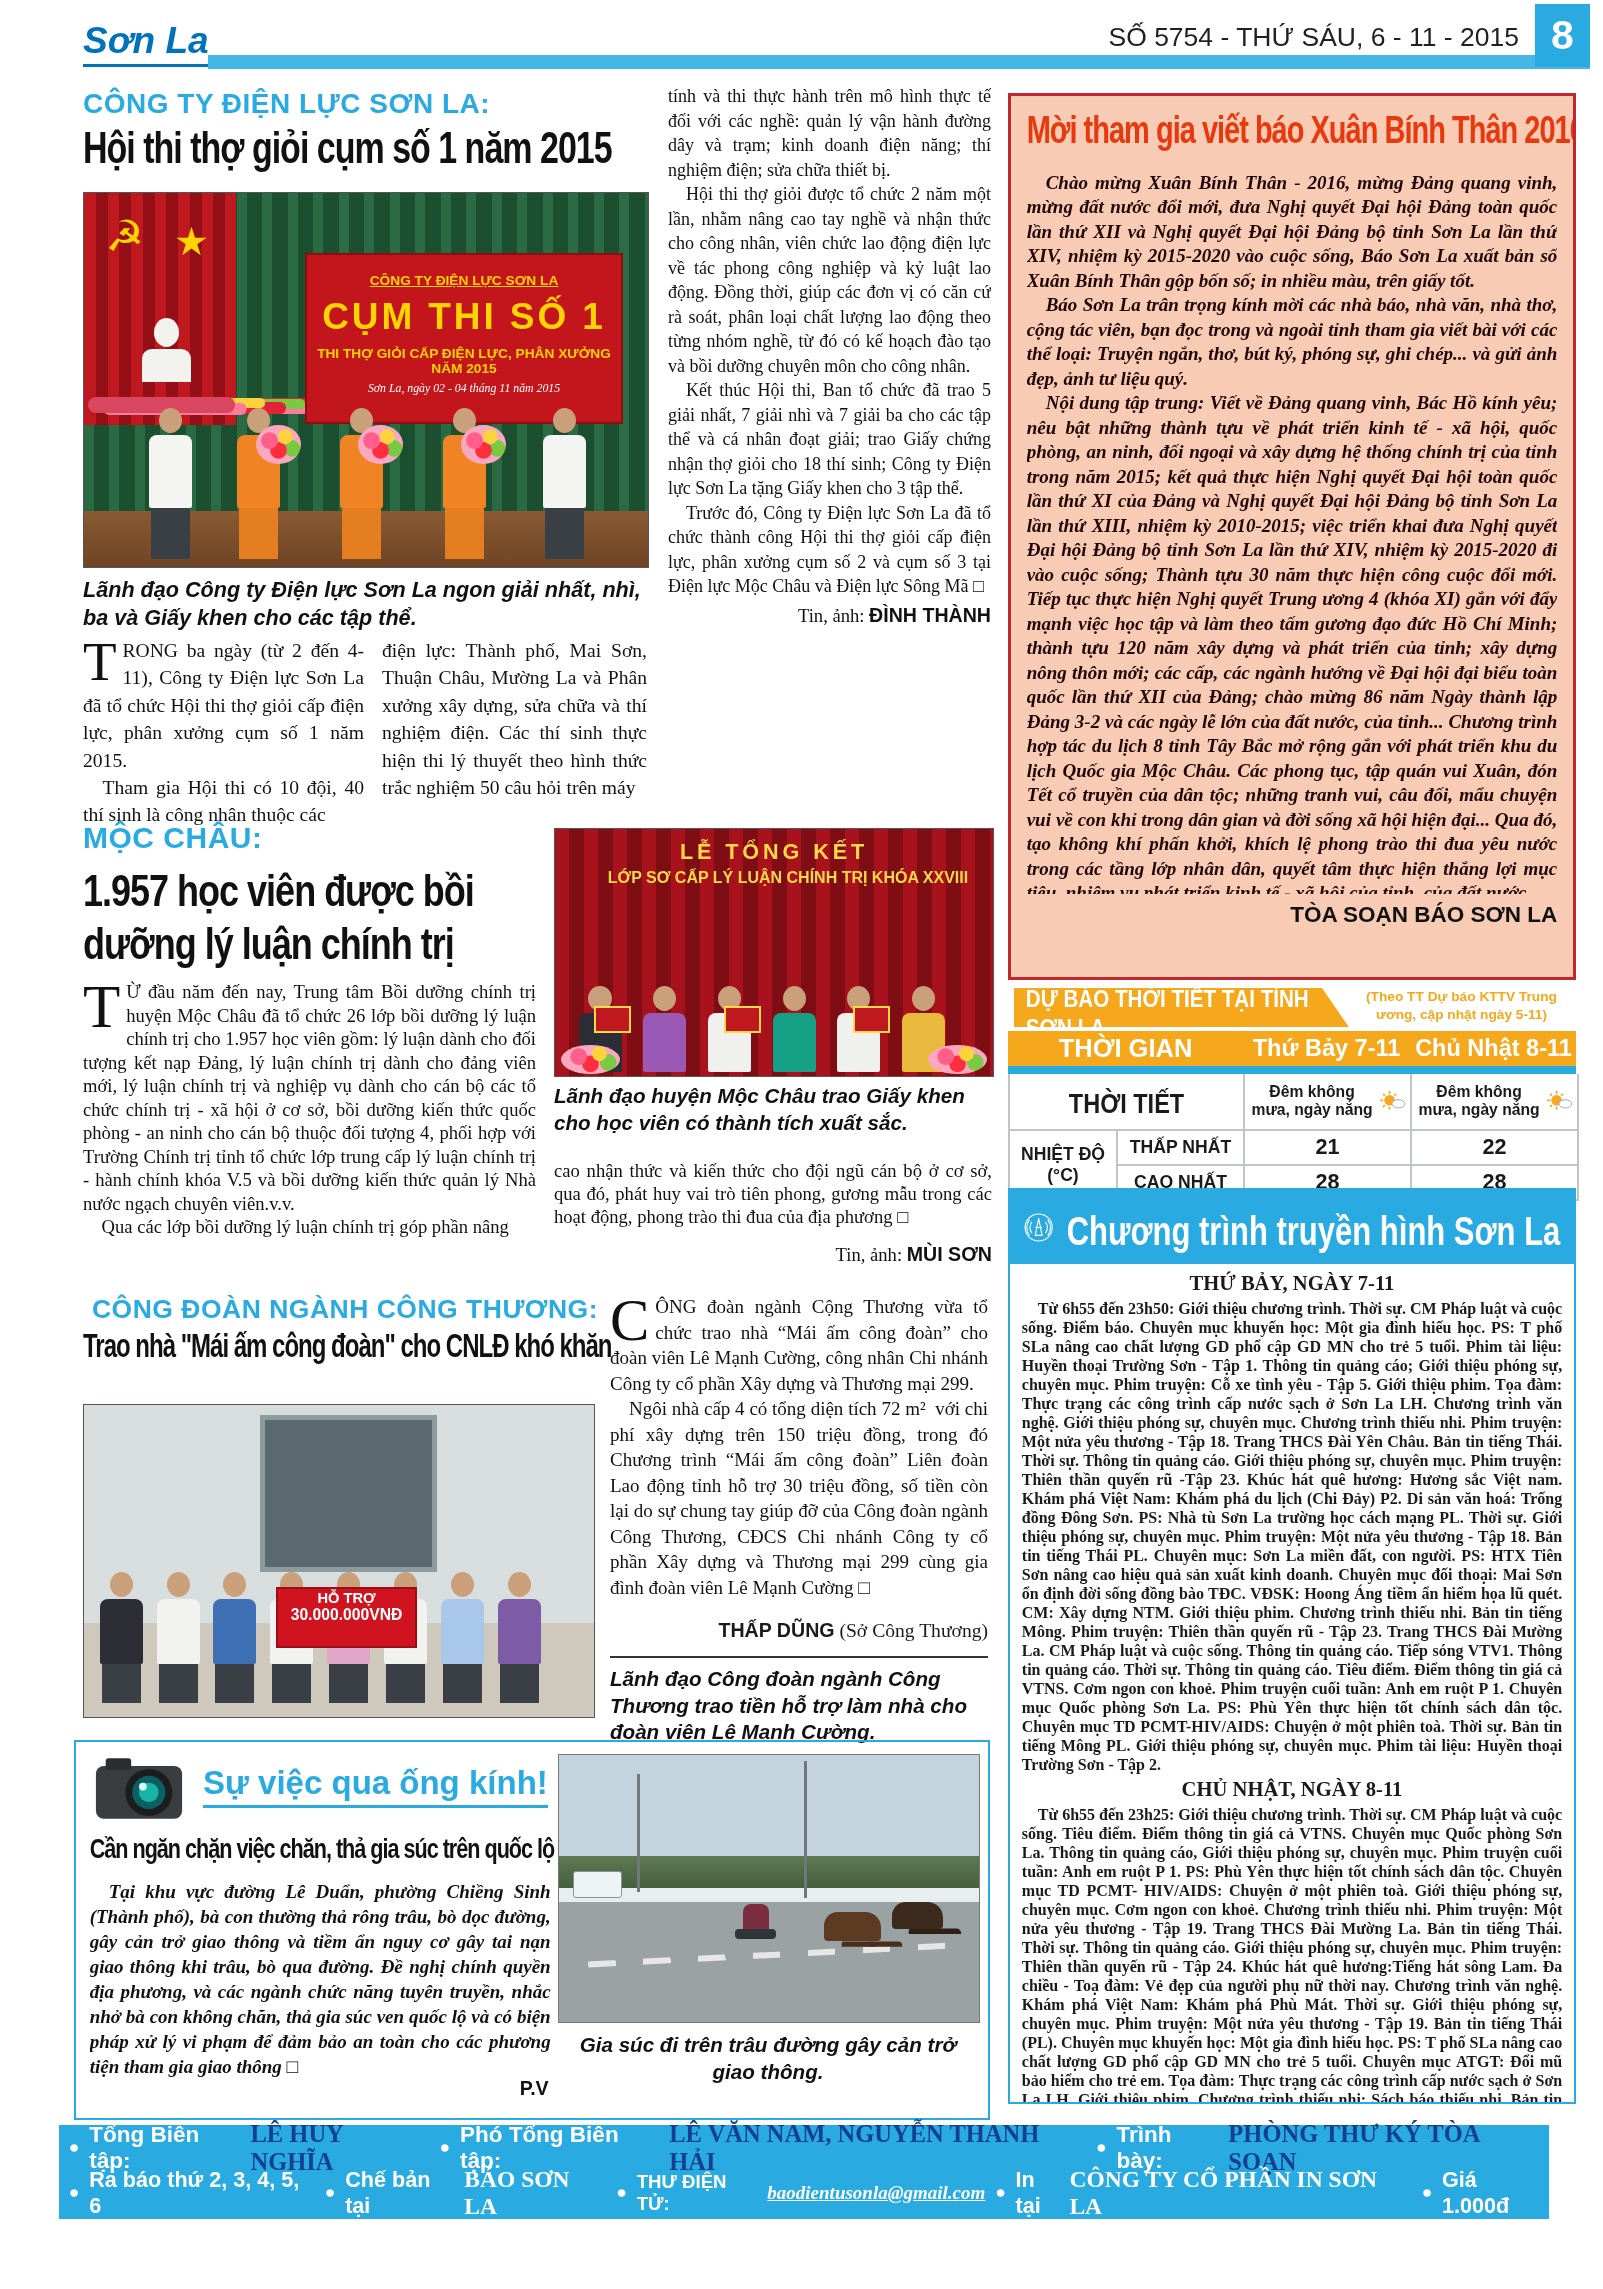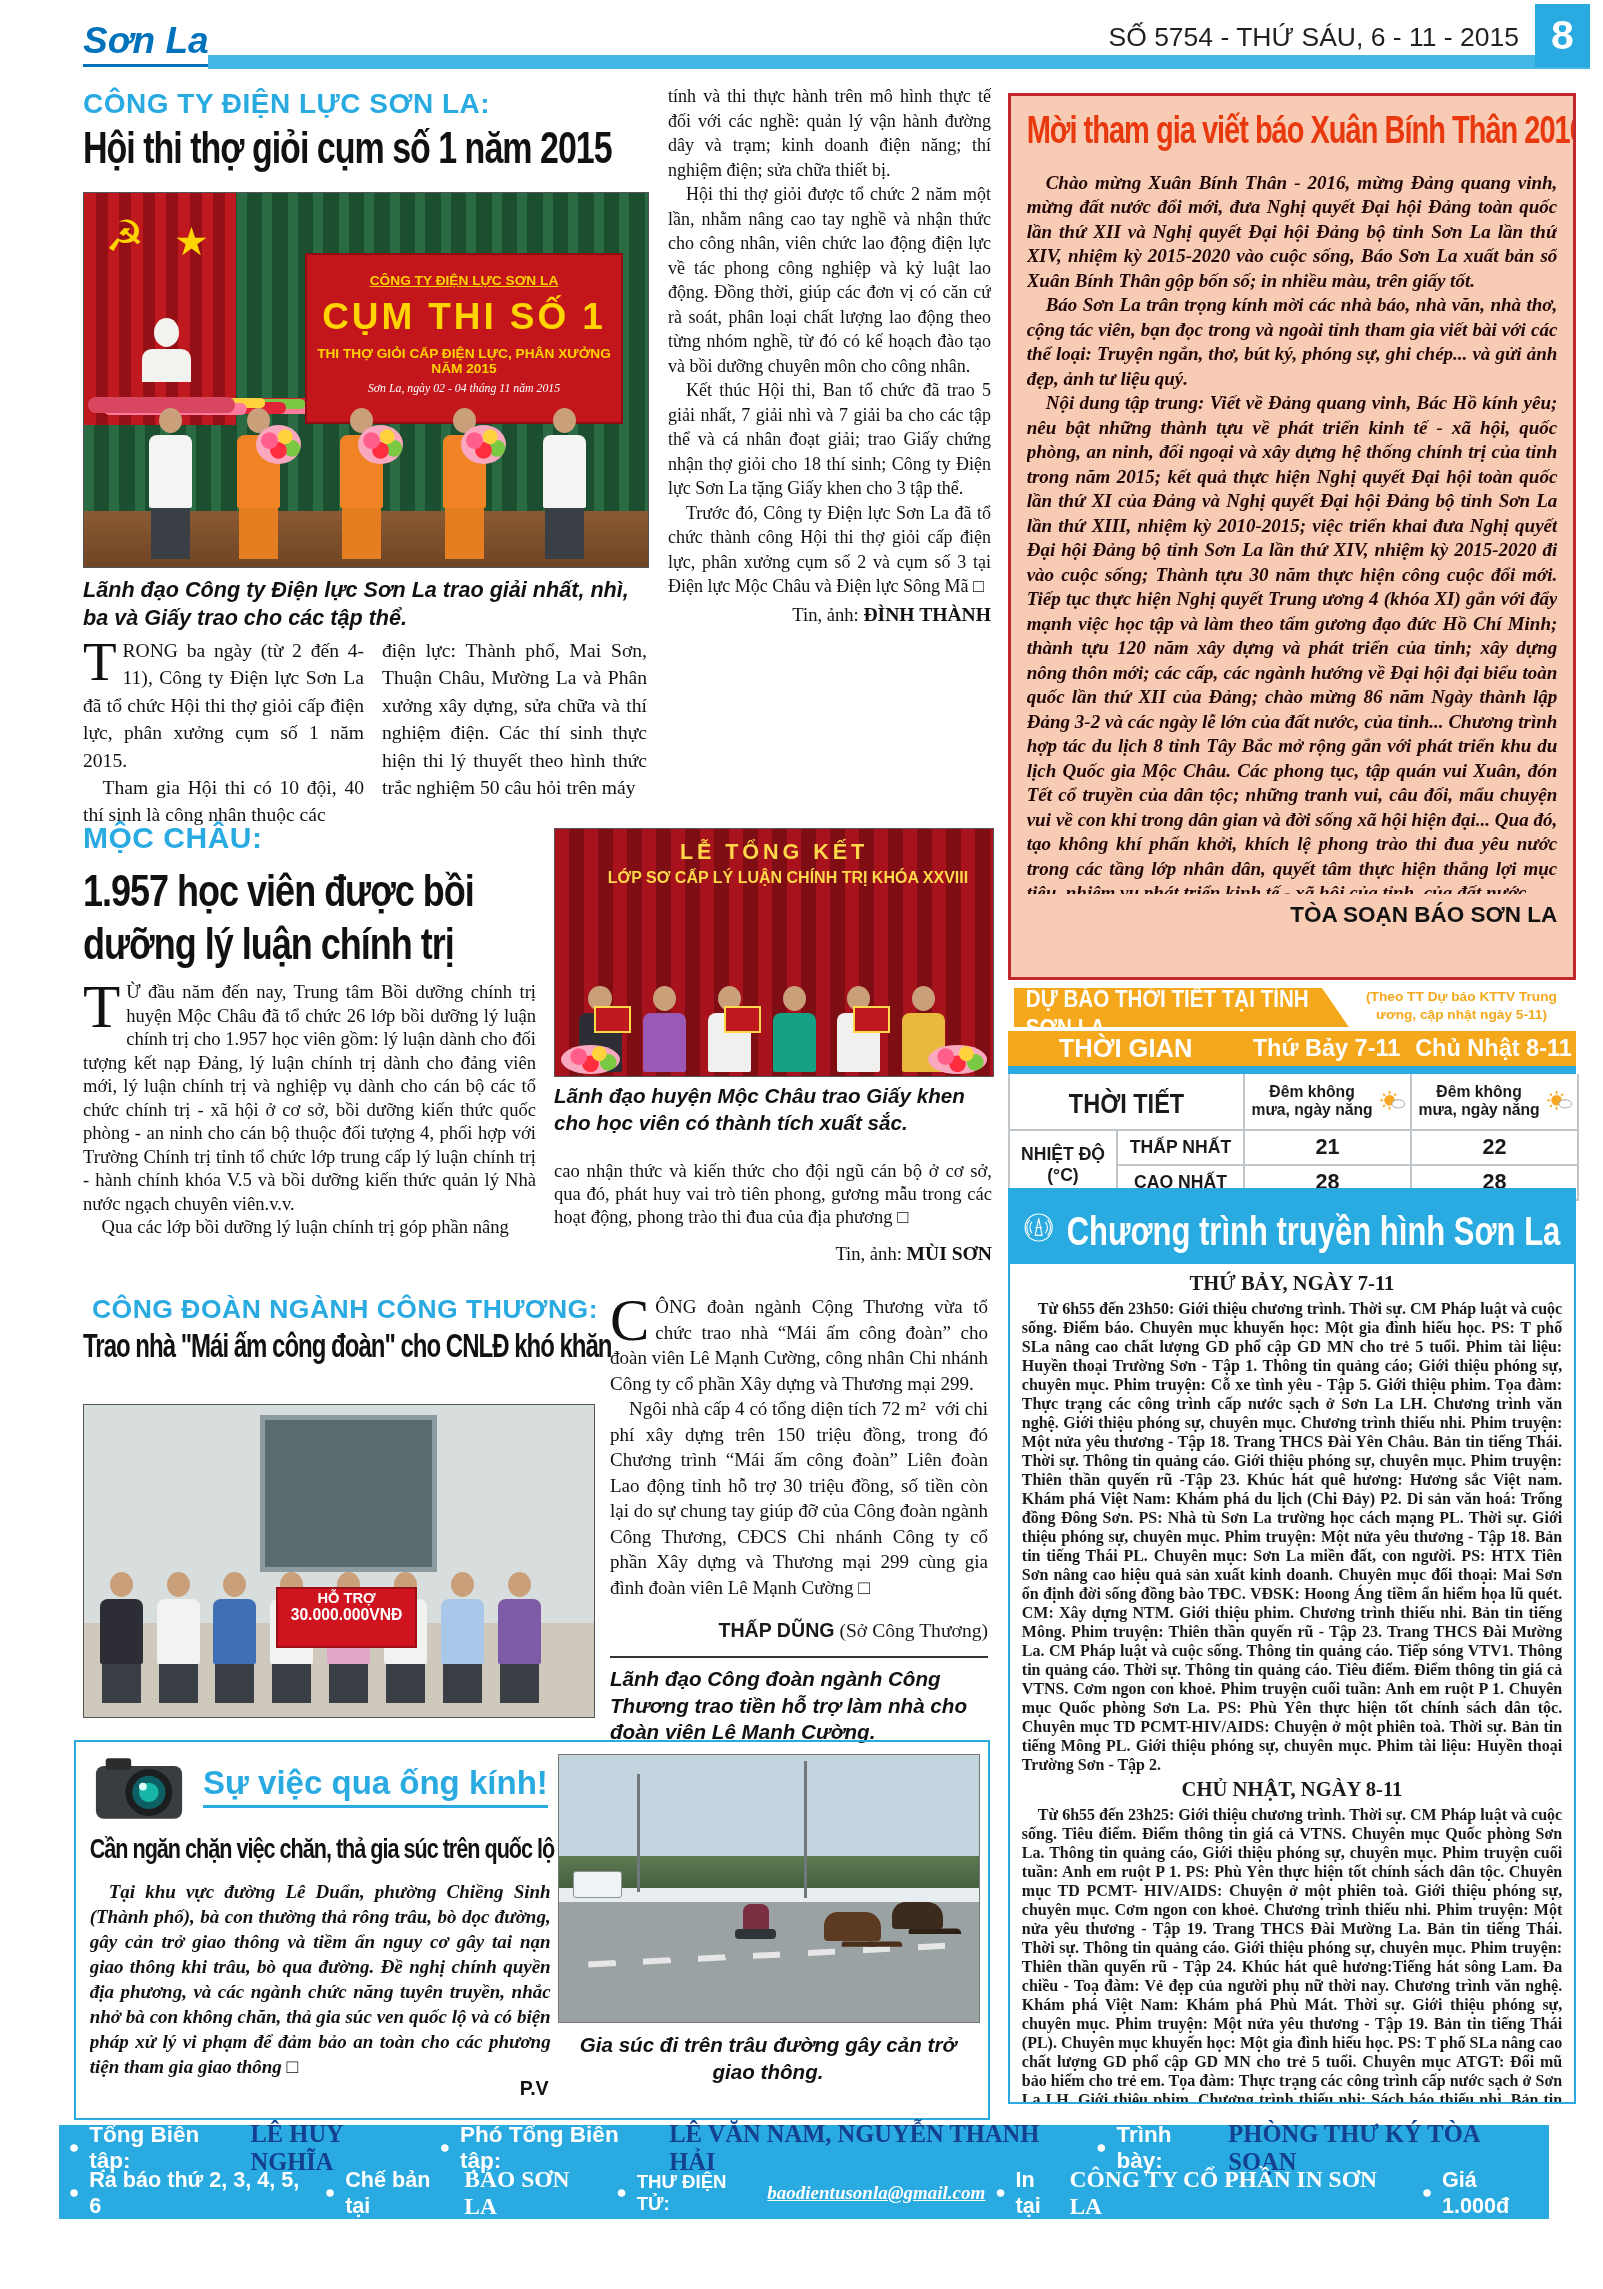--- a/index.html
+++ b/index.html
@@ -11,21 +11,21 @@
   .prew{white-space:pre-wrap;}
   .hide{overflow:hidden;}
   .cond{display:inline-block;transform:scaleY(1.3);transform-origin:top left;}
   .condc{display:inline-block;transform:scaleY(1.35);transform-origin:top center;}
   .kicker{font-family:"Liberation Sans",sans-serif;font-weight:bold;color:#29abe2;letter-spacing:0.5px;}
   .headline{font-family:"Liberation Sans",sans-serif;font-weight:bold;color:#111;letter-spacing:-1px;white-space:nowrap;}
   .caption{font-family:"Liberation Sans",sans-serif;font-weight:bold;font-style:italic;color:#111;line-height:1.3;}
   .body-text{line-height:1.35;color:#111;}
   .dropcap{float:left;font-size:55px;line-height:.82;padding:2px 5.9px 0 0;font-family:"Liberation Serif",serif;}
   .byline{text-align:right;}
-  .byline b{font-family:Liberation Serif, serif;}
+  .byline b{font-family:Liberation Sans, sans-serif;}
   
   .curtain-green{background:repeating-linear-gradient(90deg,#2a6b44 0 9.8px,#1c4f30 9.8px 25.5px);}
   .curtain-red{background:repeating-linear-gradient(90deg,#c0181f 0 11.8px,#951016 11.8px 23.5px);}
   .fig{position:absolute;width:55px;}
   .fig .head{display:block;width:23.5px;height:25.5px;border-radius:50%;background:#caa07a;margin:0 auto;}
   .fig .torso{display:block;width:43px;height:73px;border-radius:7.8px 7.8px 2px 2px;margin:2px auto 0;}
   .fig .legs{display:block;width:39px;height:51px;margin:0 auto;background:#3a3f46;}
   .bouquet{position:absolute;width:45px;height:39px;border-radius:50%;
      background:radial-gradient(circle at 30% 40%,#ff5f8a 0 7.8px,transparent 8.8px),
                 radial-gradient(circle at 65% 30%,#ffd23e 0 6.9px,transparent 7.8px),
@@ -96,21 +96,21 @@
     <div class="fig" style="left:453px;bottom:7.8px;">
         <i class="head"></i>
         <b class="torso" style="background:#f4f4f2;"></b>
         <b class="legs"></b>
       </div>
     <div class="bouquet" style="left:172px;bottom:103px;"></div>
     <div class="bouquet" style="left:274px;bottom:103px;"></div>
     <div class="bouquet" style="left:377px;bottom:103px;"></div>
   </div>
 
-  <div class="abs caption" style="left:83px;top:576px;width:564px;font-size:21.6px;">Lãnh đạo Công ty Điện lực Sơn La trao giải nhất, nhì, ba và Giấy trao cho các tập thể.</div>
+  <div class="abs caption" style="left:83px;top:576px;width:564px;font-size:21.6px;">Lãnh đạo Công ty Điện lực Sơn La ngon giải nhất, nhì, ba và Giấy khen cho các tập thể.</div>
 
   <div class="abs just hide body-text" style="left:83px;top:637px;width:281px;height:194px;font-size:19.6px;line-height:27.4px;">
     <span class="dropcap">T</span><span class="prew">RONG ba ngày (từ 2 đến 4-11), Công ty Điện lực Sơn La đã tổ chức Hội thi thợ giỏi cấp điện lực, phân xưởng cụm số 1 năm 2015.
  Tham gia Hội thi có 10 đội, 40 thí sinh là công nhân thuộc các</span>
   </div>
   <div class="abs just hide prew body-text" style="left:382px;top:637px;width:265px;height:194px;font-size:19.6px;line-height:27.4px;">điện lực: Thành phố, Mai Sơn, Thuận Châu, Mường La và Phân xưởng xây dựng, sửa chữa và thí nghiệm điện. Các thí sinh thực hiện thi lý thuyết theo hình thức trắc nghiệm 50 câu hỏi trên máy</div>
   <div class="abs hide" style="left:668px;top:84px;width:323px;height:702px;">
     <div class="just prew body-text" style="font-size:18px;line-height:24.5px;">tính và thi thực hành trên mô hình thực tế đối với các nghề: quản lý vận hành đường dây và trạm; kinh doanh điện năng; thí nghiệm điện; sửa chữa thiết bị.
  Hội thi thợ giỏi được tổ chức 2 năm một lần, nhằm nâng cao tay nghề và nhận thức cho công nhân, viên chức lao động điện lực về tác phong công nghiệp và kỷ luật lao động. Đồng thời, giúp các đơn vị có căn cứ rà soát, phân loại chất lượng lao động theo từng nhóm nghề, từ đó có kế hoạch đào tạo và bồi dưỡng chuyên môn cho công nhân.
  Kết thúc Hội thi, Ban tổ chức đã trao 5 giải nhất, 7 giải nhì và 7 giải ba cho các tập thể và cá nhân đoạt giải; trao Giấy chứng nhận thợ giỏi cho 18 thí sinh; Công ty Điện lực Sơn La tặng Giấy khen cho 3 tập thể.

